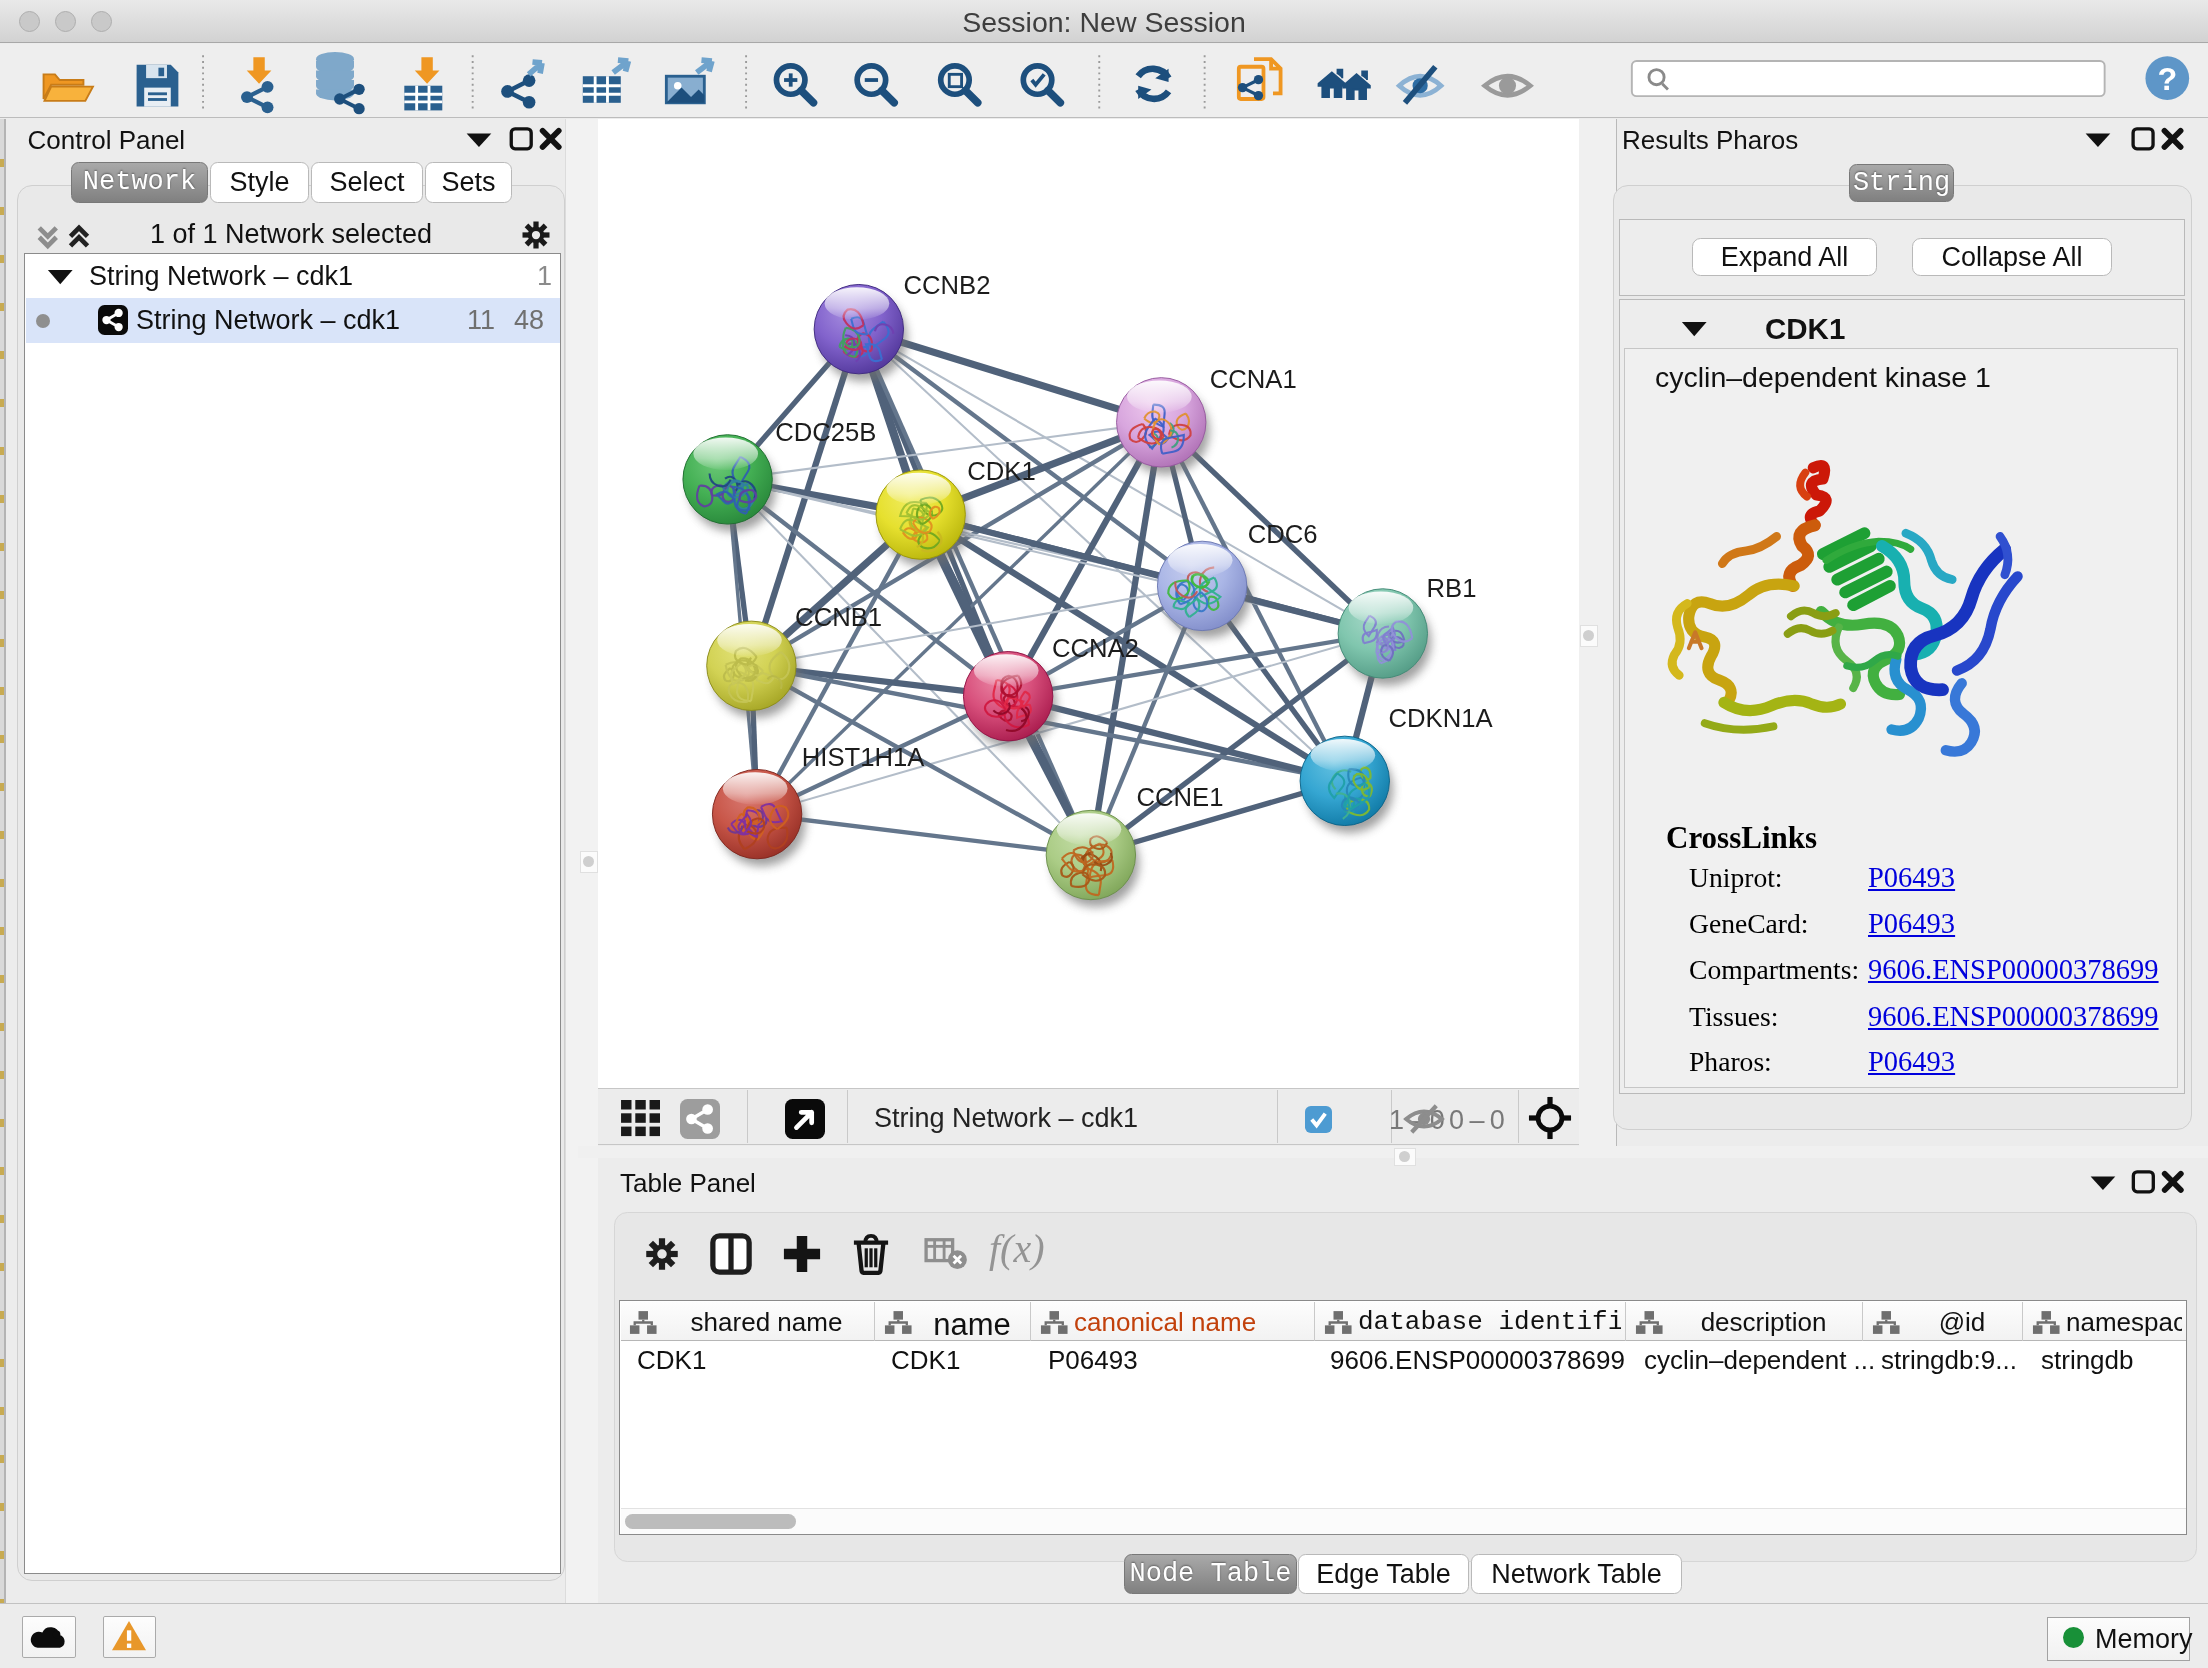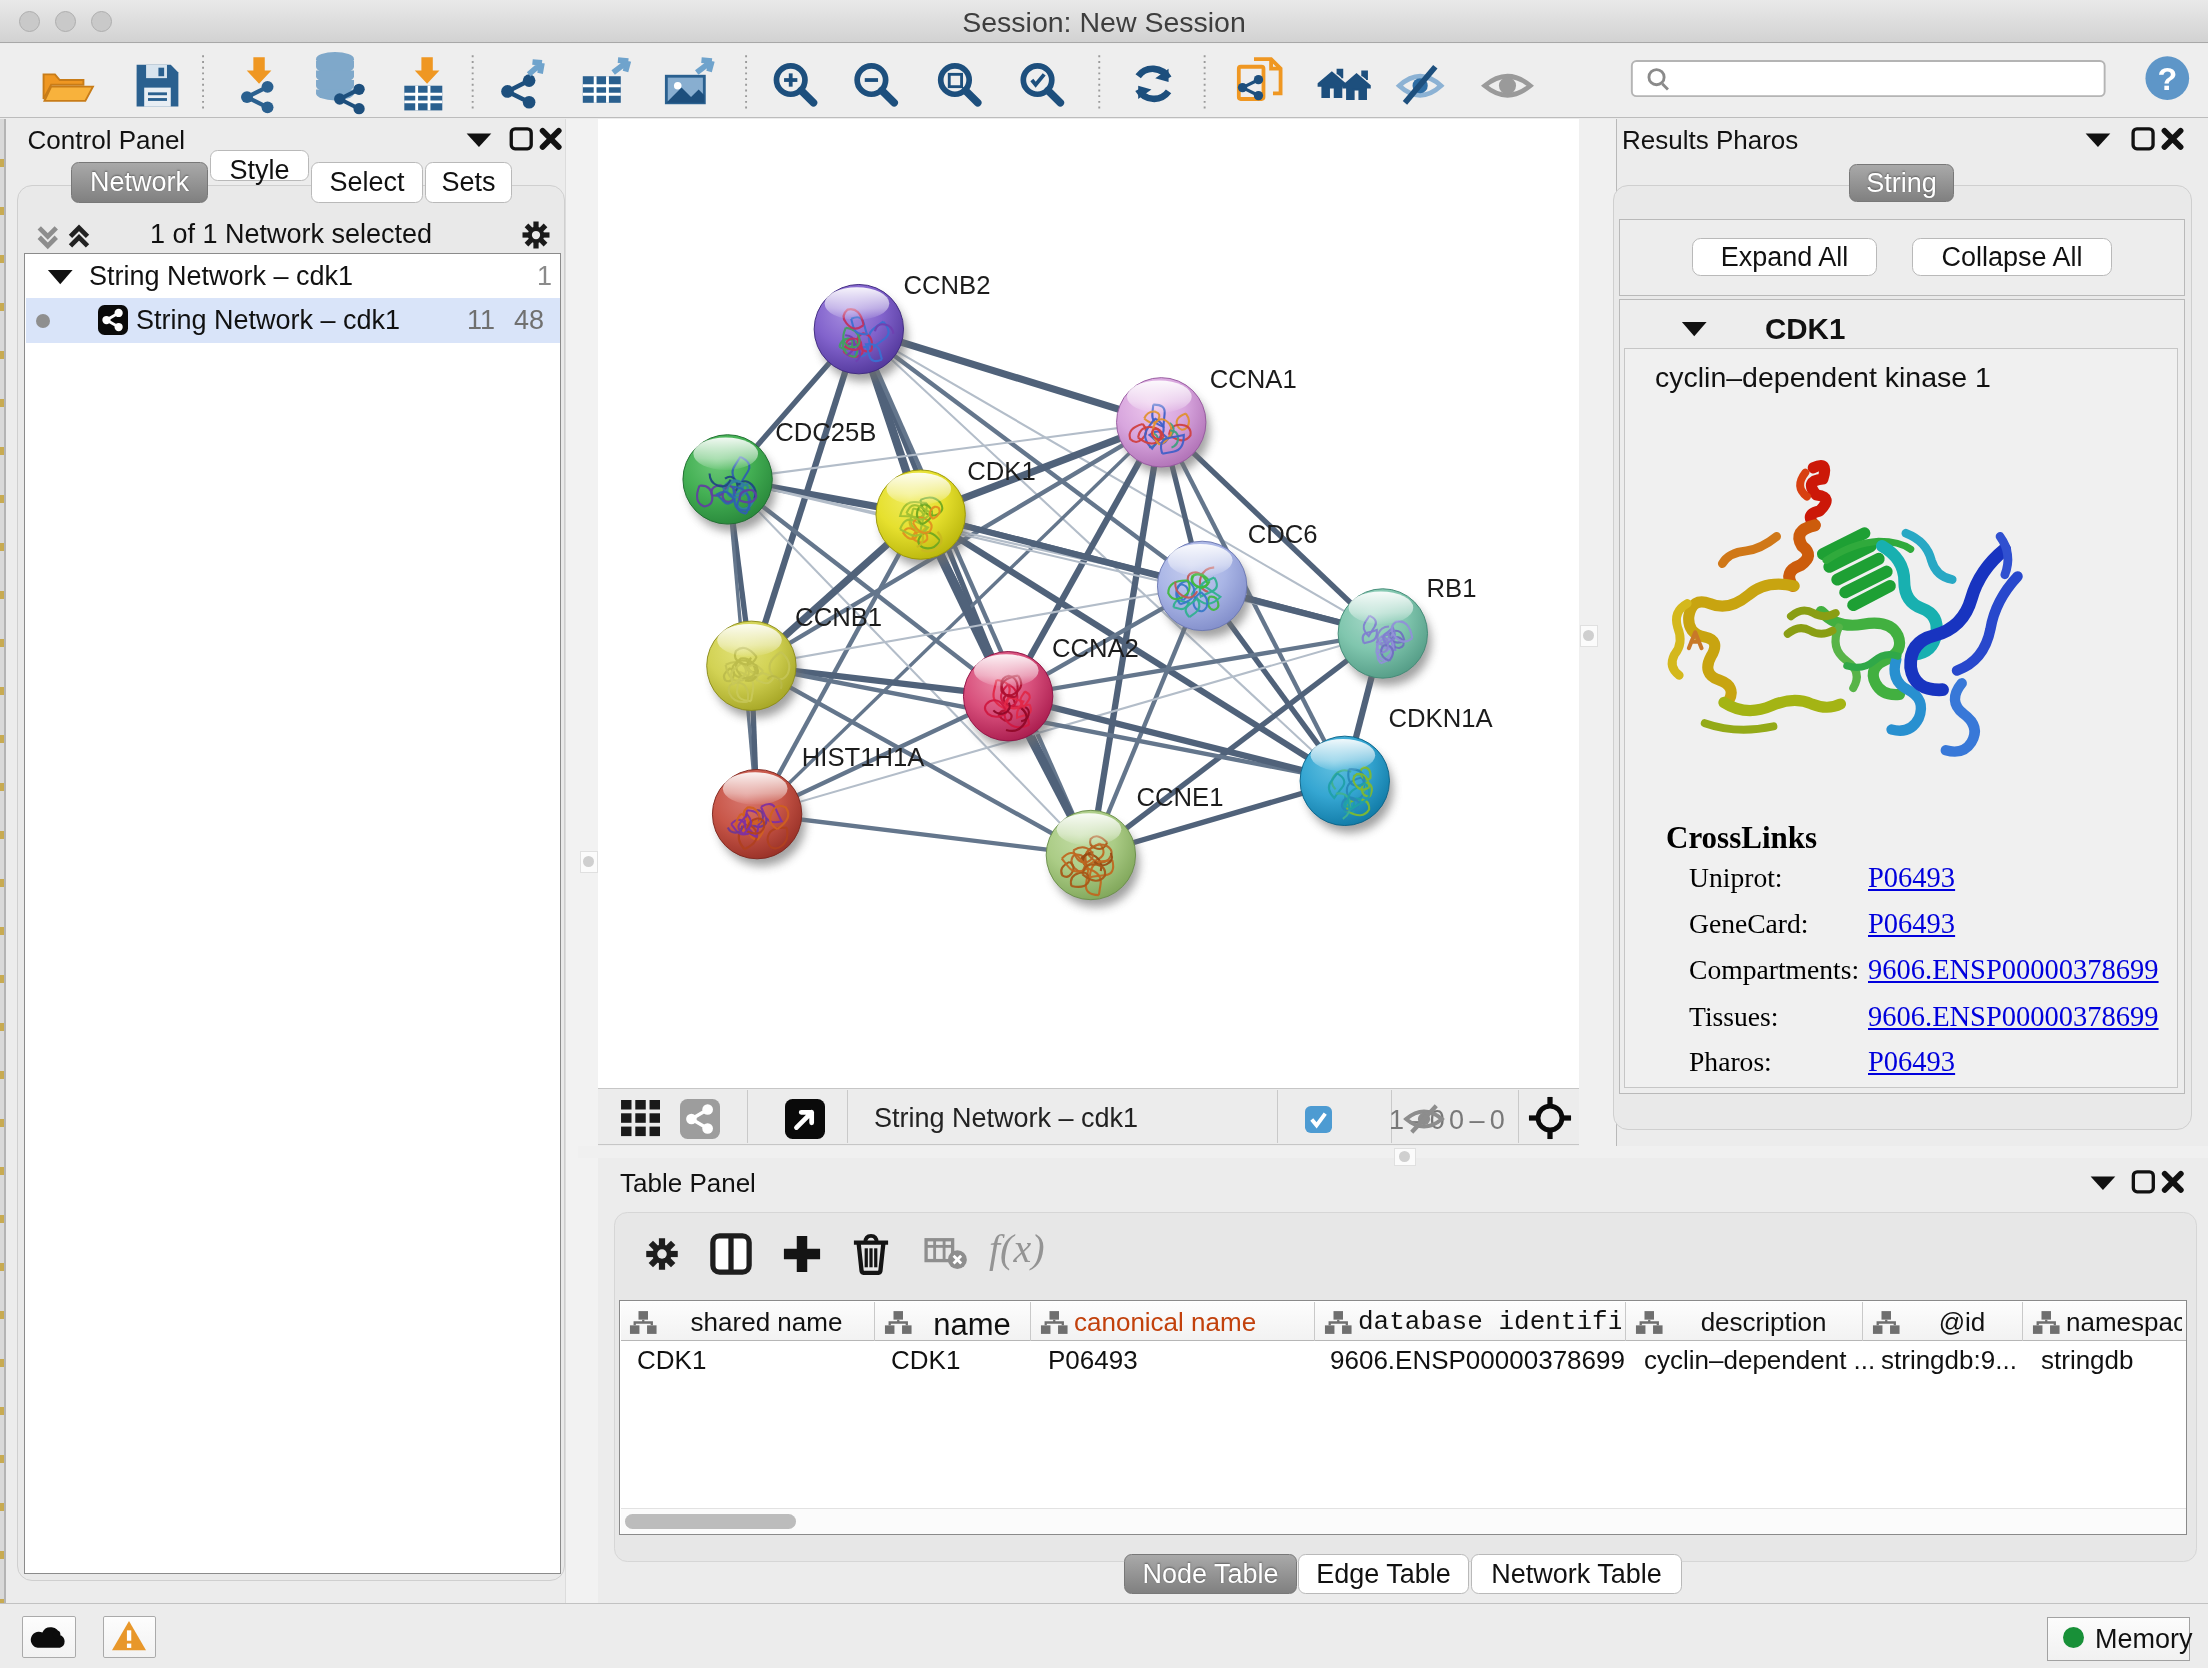--- a/index.html
+++ b/index.html
@@ -1,18 +1,18 @@
 <!DOCTYPE html>
 <html style="font-size:15px"><head><meta charset="utf-8"><style>
 * { margin:0; padding:0; box-sizing:border-box; }
 html,body { width:2208px; height:1668px; font-family:"Liberation Sans",sans-serif; background:#ececec; overflow:hidden; position:relative; }
 .abs { position:absolute; }
 .ptitle { font-size:26px; color:#111; }
 .tab { display:inline-block; text-align:center; font-size:27px; color:#111; background:#ffffff; border:1px solid #b9b9b9; border-radius:7.6px; line-height:39px; }
-.tabsel { background:linear-gradient(#a9a9a9,#808080); color:#ffffff; border:1px solid #787878; text-shadow:0 -1px 1.9px rgba(0,0,0,0.4); }
+.tabsel { background:linear-gradient(#a9a9a9,#808080); color:#ffffff; border:1px solid #787878; text-shadow:0 -1px 1.9px rgba(0,0,0,0.4);font-family:Liberation Mono, monospace; }
 .roundpanel { position:absolute; background:#e9e9e9; border:1px solid #cfcfcf; border-radius:15px; }
 .serif { font-family:"Liberation Serif",serif; }
 a.xl { color:#0000dd; text-decoration:underline; }
 </style></head><body>
 
 <div class="abs" style="left:0;top:0;width:2208px;height:43px;background:linear-gradient(#e9e9e9,#d2d2d2);border-bottom:1px solid #a8a8a8;"></div>
 <div class="abs" style="left:19px;top:11.4px;width:21px;height:21px;border-radius:50%;background:#c9c9c9;border:1px solid #aeaeae;"></div>
 <div class="abs" style="left:55px;top:11.4px;width:21px;height:21px;border-radius:50%;background:#c9c9c9;border:1px solid #aeaeae;"></div>
 <div class="abs" style="left:91px;top:11.4px;width:21px;height:21px;border-radius:50%;background:#c9c9c9;border:1px solid #aeaeae;"></div>
 <div class="abs" style="left:0;top:5.7px;width:2208px;text-align:center;font-size:28.5px;color:#3e3e3e;">Session: New Session</div>
@@ -188,21 +188,21 @@
 <div class="abs" style="left:0;top:119px;width:3.8px;height:1549px;background:repeating-linear-gradient(#d9d9d9 0 40px, #c8ab52 40px 48px);"></div>
 <div class="abs" style="left:3.8px;top:119px;width:1.9px;height:1549px;background:#b4b4b4;"></div>
 <div class="abs ptitle" style="left:27.6px;top:125px;">Control Panel</div>
 <svg class="abs" width="114" height="28.5" style="left:459px;top:126px;" viewBox="0 0 120 30">
     <path d="M8,8 L34,8 L21,22 Z" fill="#111"></path>
     <rect x="55" y="3" width="21" height="21" rx="4" fill="none" stroke="#111" stroke-width="3.5"></rect>
     <path d="M88,5 L105,22 M105,5 L88,22" stroke="#111" stroke-width="6" stroke-linecap="round"></path>
   </svg>
 <div class="roundpanel" style="left:17px;top:185px;width:548px;height:1396px;"></div>
 <div class="abs tab tabsel" style="left:71px;top:162px;width:137px;height:41px;">Network</div>
-<div class="abs tab" style="left:210px;top:150px;width:99px;height:31px;">Style</div>
+<div class="abs tab" style="left:210px;top:162px;width:99px;height:41px;">Style</div>
 <div class="abs tab" style="left:311px;top:162px;width:112px;height:41px;">Select</div>
 <div class="abs tab" style="left:425px;top:162px;width:87px;height:41px;">Sets</div>
 <svg class="abs" width="548" height="53" style="left:17px;top:207px;" viewBox="0 0 576 56">
     <g stroke="#8d8d8d" stroke-width="5" fill="none">
       <path d="M22,22 L31,31 L40,22 M22,32 L31,41 L40,32"></path>
     </g>
     <g stroke="#222" stroke-width="5" fill="none">
       <path d="M55,31 L64,22 L73,31 M55,41 L64,32 L73,41"></path>
     </g>
   </svg>

